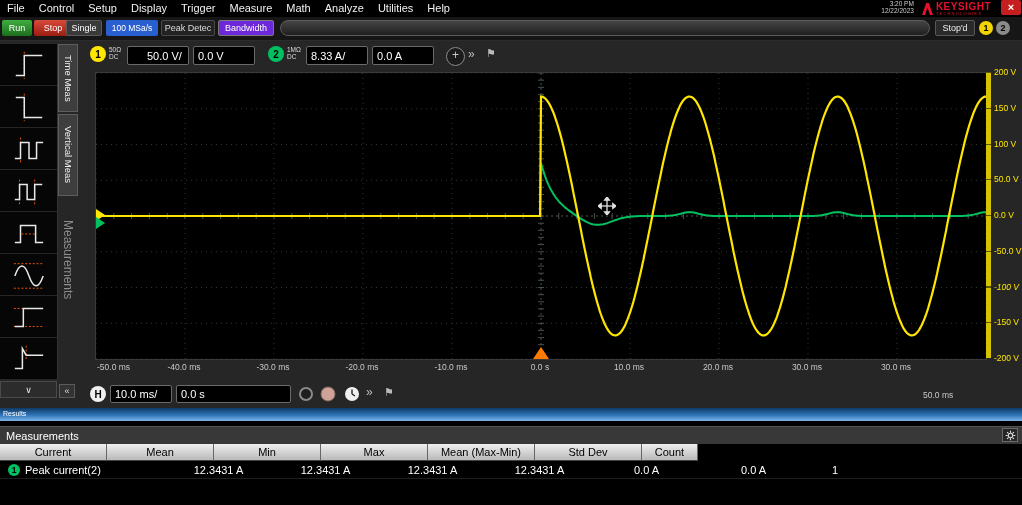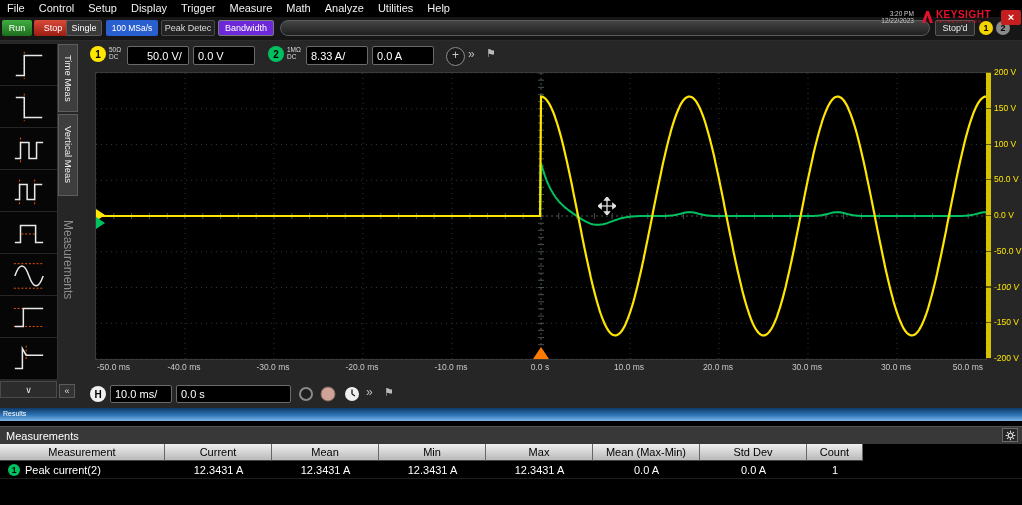--- a/index.html
+++ b/index.html
@@ -2,21 +2,21 @@
 <html><head>
 <meta charset="utf-8">
 <style>
   html,body{margin:0;padding:0;background:#111;}
   #app{position:relative;width:1022px;height:505px;background:#000;font-family:"Liberation Sans",sans-serif;overflow:hidden;color:#eee;}
   .abs{position:absolute;}
 
   
   #menubar{left:0;top:0;width:1022px;height:17px;background:#000;display:flex;align-items:center;z-index:6;}
   .menu-item{font-size:11px;color:#f0f0f0;padding:0 7px;line-height:17px;cursor:default;white-space:nowrap;}
-  #mb-right{position:absolute;right:0;top:0;height:34px;display:flex;align-items:center;}
+  #mb-right{position:absolute;right:0;top:0;height:17px;display:flex;}
   #clockblock{font-size:6.5px;color:#ccc;text-align:right;line-height:7px;margin-right:8px;}
   #logo{display:flex;align-items:center;gap:3px;margin-right:10px;}
   #brand{color:#e8112d;font-weight:bold;font-size:10px;letter-spacing:.5px;line-height:9px;}
   #brandsub{color:#e8112d;font-size:4px;letter-spacing:1.2px;}
   #closebtn{width:20px;height:15px;background:#c41e1e;color:#fff;font-size:11px;font-weight:bold;text-align:center;line-height:14px;border-radius:2px;margin-right:1px;cursor:pointer;}
 
   
   #toolbar2{left:0;top:17px;width:1022px;height:23px;background:#161616;border-bottom:1px solid #2c2c2c;z-index:5;}
   .tbtn{position:absolute;top:3px;height:16px;border-radius:2px;font-size:9px;display:flex;align-items:center;justify-content:center;color:#fff;cursor:pointer;box-sizing:border-box;white-space:nowrap;overflow:hidden;}
   #run-btn{left:2px;width:30px;background:linear-gradient(#3fae3f,#1d6e1d);}
@@ -348,21 +348,21 @@
         <div class="xtick" style="left: 2px; text-align: left;">-50.0 ms</div>
         <div class="xtick" style="left: 59px;">-40.0 ms</div>
         <div class="xtick" style="left: 148px;">-30.0 ms</div>
         <div class="xtick" style="left: 237px;">-20.0 ms</div>
         <div class="xtick" style="left: 326px;">-10.0 ms</div>
         <div class="xtick" style="left: 415px;">0.0 s</div>
         <div class="xtick" style="left: 504px;">10.0 ms</div>
         <div class="xtick" style="left: 593px;">20.0 ms</div>
         <div class="xtick" style="left: 682px;">30.0 ms</div>
         <div class="xtick" style="left: 771px;">30.0 ms</div>
-        <div class="xtick" style="left: 828px; text-align: right;">50.0 ms</div>
+        <div class="xtick" style="left: 828px; text-align: left; margin-top: 28px;">50.0 ms</div>
       </div>
 
     <div id="crosshair" class="abs">
       <svg width="18" height="18" viewBox="0 0 18 18">
         <g stroke="#e0e0e0" stroke-width="1.3" fill="#e0e0e0">
           <line x1="9" y1="3" x2="9" y2="15"></line>
             <line x1="3" y1="9" x2="15" y2="9"></line>
           <path d="M9,0 L6.6,3.2 H11.4 Z"></path>
             <path d="M9,18 L6.6,14.8 H11.4 Z"></path>
           <path d="M0,9 L3.2,6.6 V11.4 Z"></path>
@@ -404,21 +404,20 @@
   <div id="gearbtn" class="abs">
     <svg width="11" height="11" viewBox="0 0 16 16">
         <g stroke="#ddd" stroke-width="1.6" fill="none">
           <circle cx="8" cy="8" r="3.2"></circle>
           <path d="M8,1 V4 M8,12 V15 M1,8 H4 M12,8 H15 M3,3 L5,5 M11,11 L13,13 M13,3 L11,5 M5,11 L3,13"></path>
         </g>
       </svg>
   </div>
 
   <div id="thead" class="abs">
-    <div class="hcell c0">Measurement</div>
     <div class="hcell c1">Current</div>
     <div class="hcell c2">Mean</div>
     <div class="hcell c3">Min</div>
     <div class="hcell c4">Max</div>
     <div class="hcell c5">Mean (Max-Min)</div>
     <div class="hcell c6">Std Dev</div>
     <div class="hcell c7">Count</div>
   </div>
 
   <div id="trow" class="abs">

